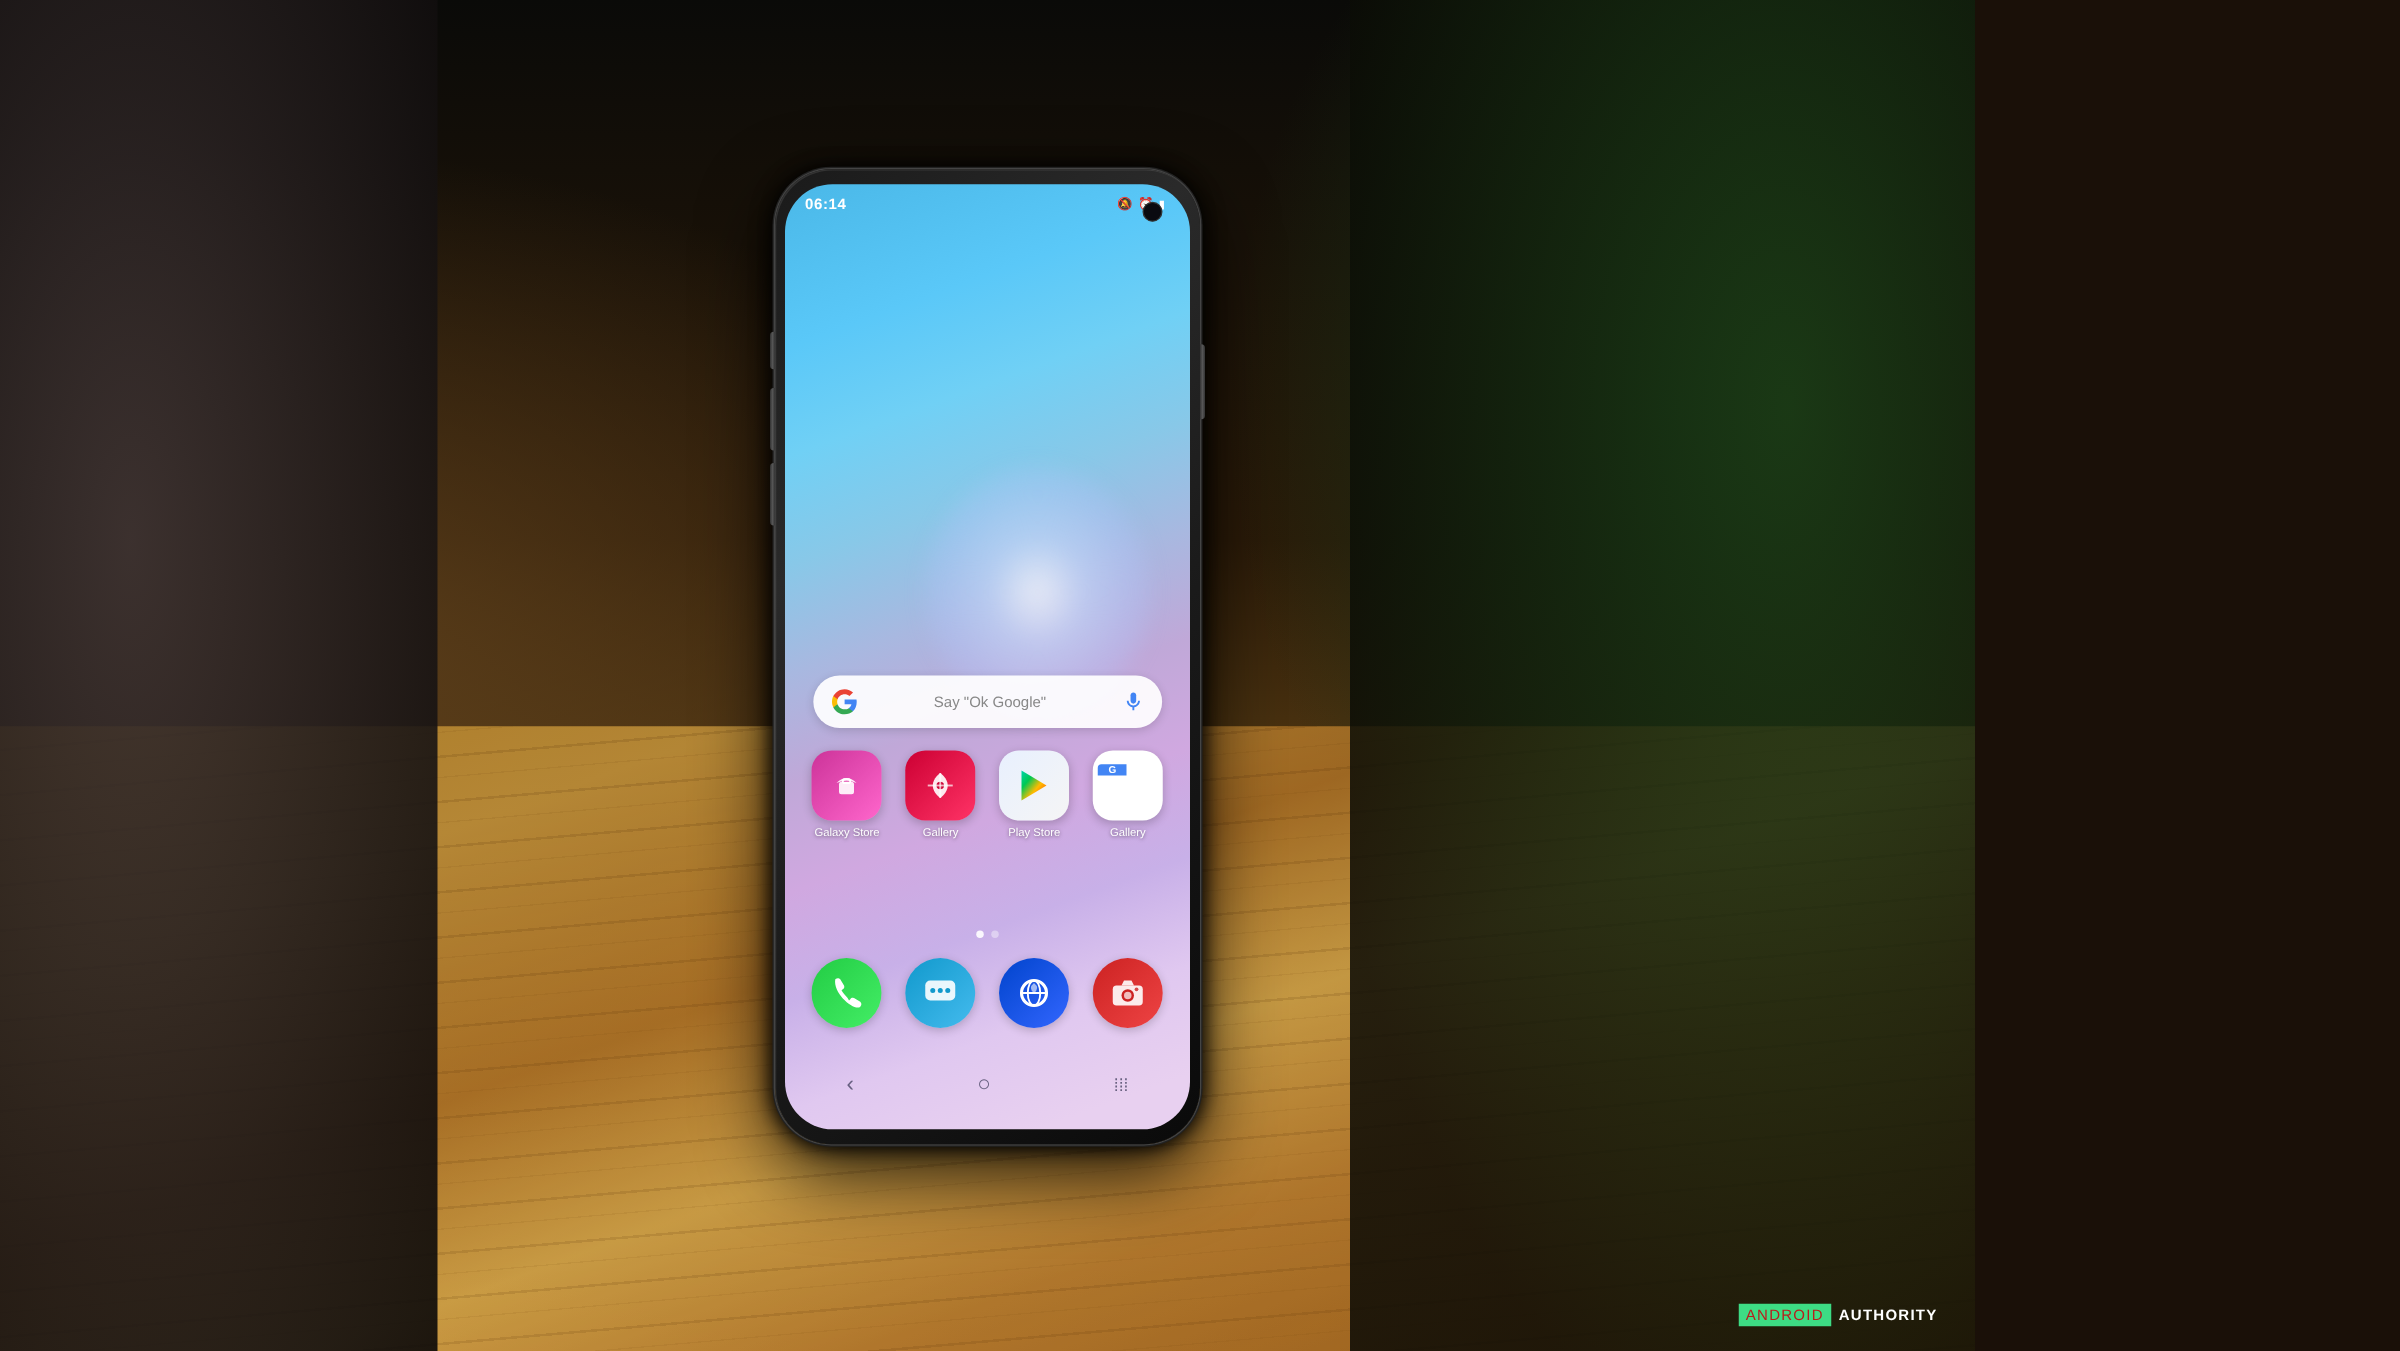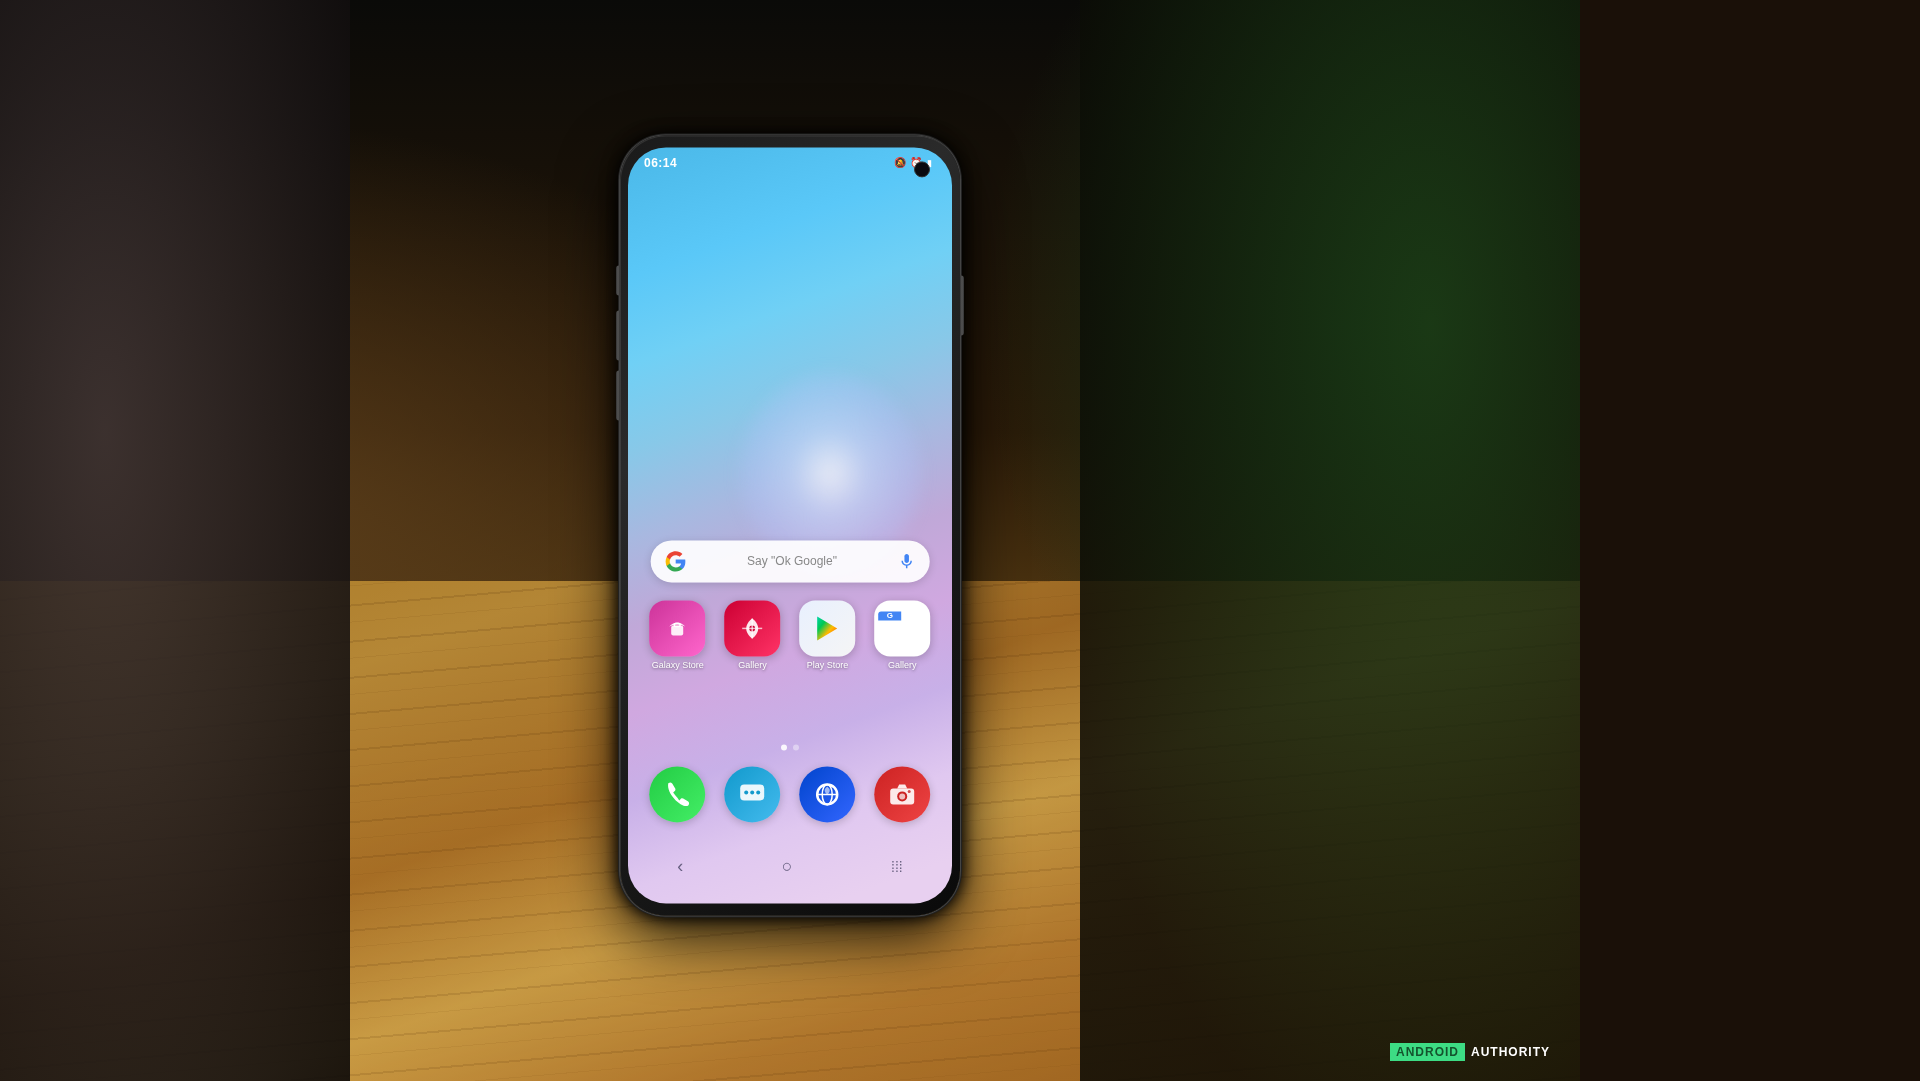--- a/index.html
+++ b/index.html
@@ -338,24 +338,24 @@
       font-weight: 700;
       letter-spacing: 1px;
       display: flex;
       align-items: center;
       gap: 6px;
       z-index: 100;
     }
 
     .watermark-android {
       background: #3ddc84;
-      color: #14532d;
+      color: #b91c1c;
       padding: 2px 6px;
       font-size: 12px;
-      font-weight: 700;
+      font-weight: 400;
     }
 
     .watermark-authority {
       color: #fff;
       font-size: 12px;
       font-weight: 700;
       text-align: right;
     }
 
     

